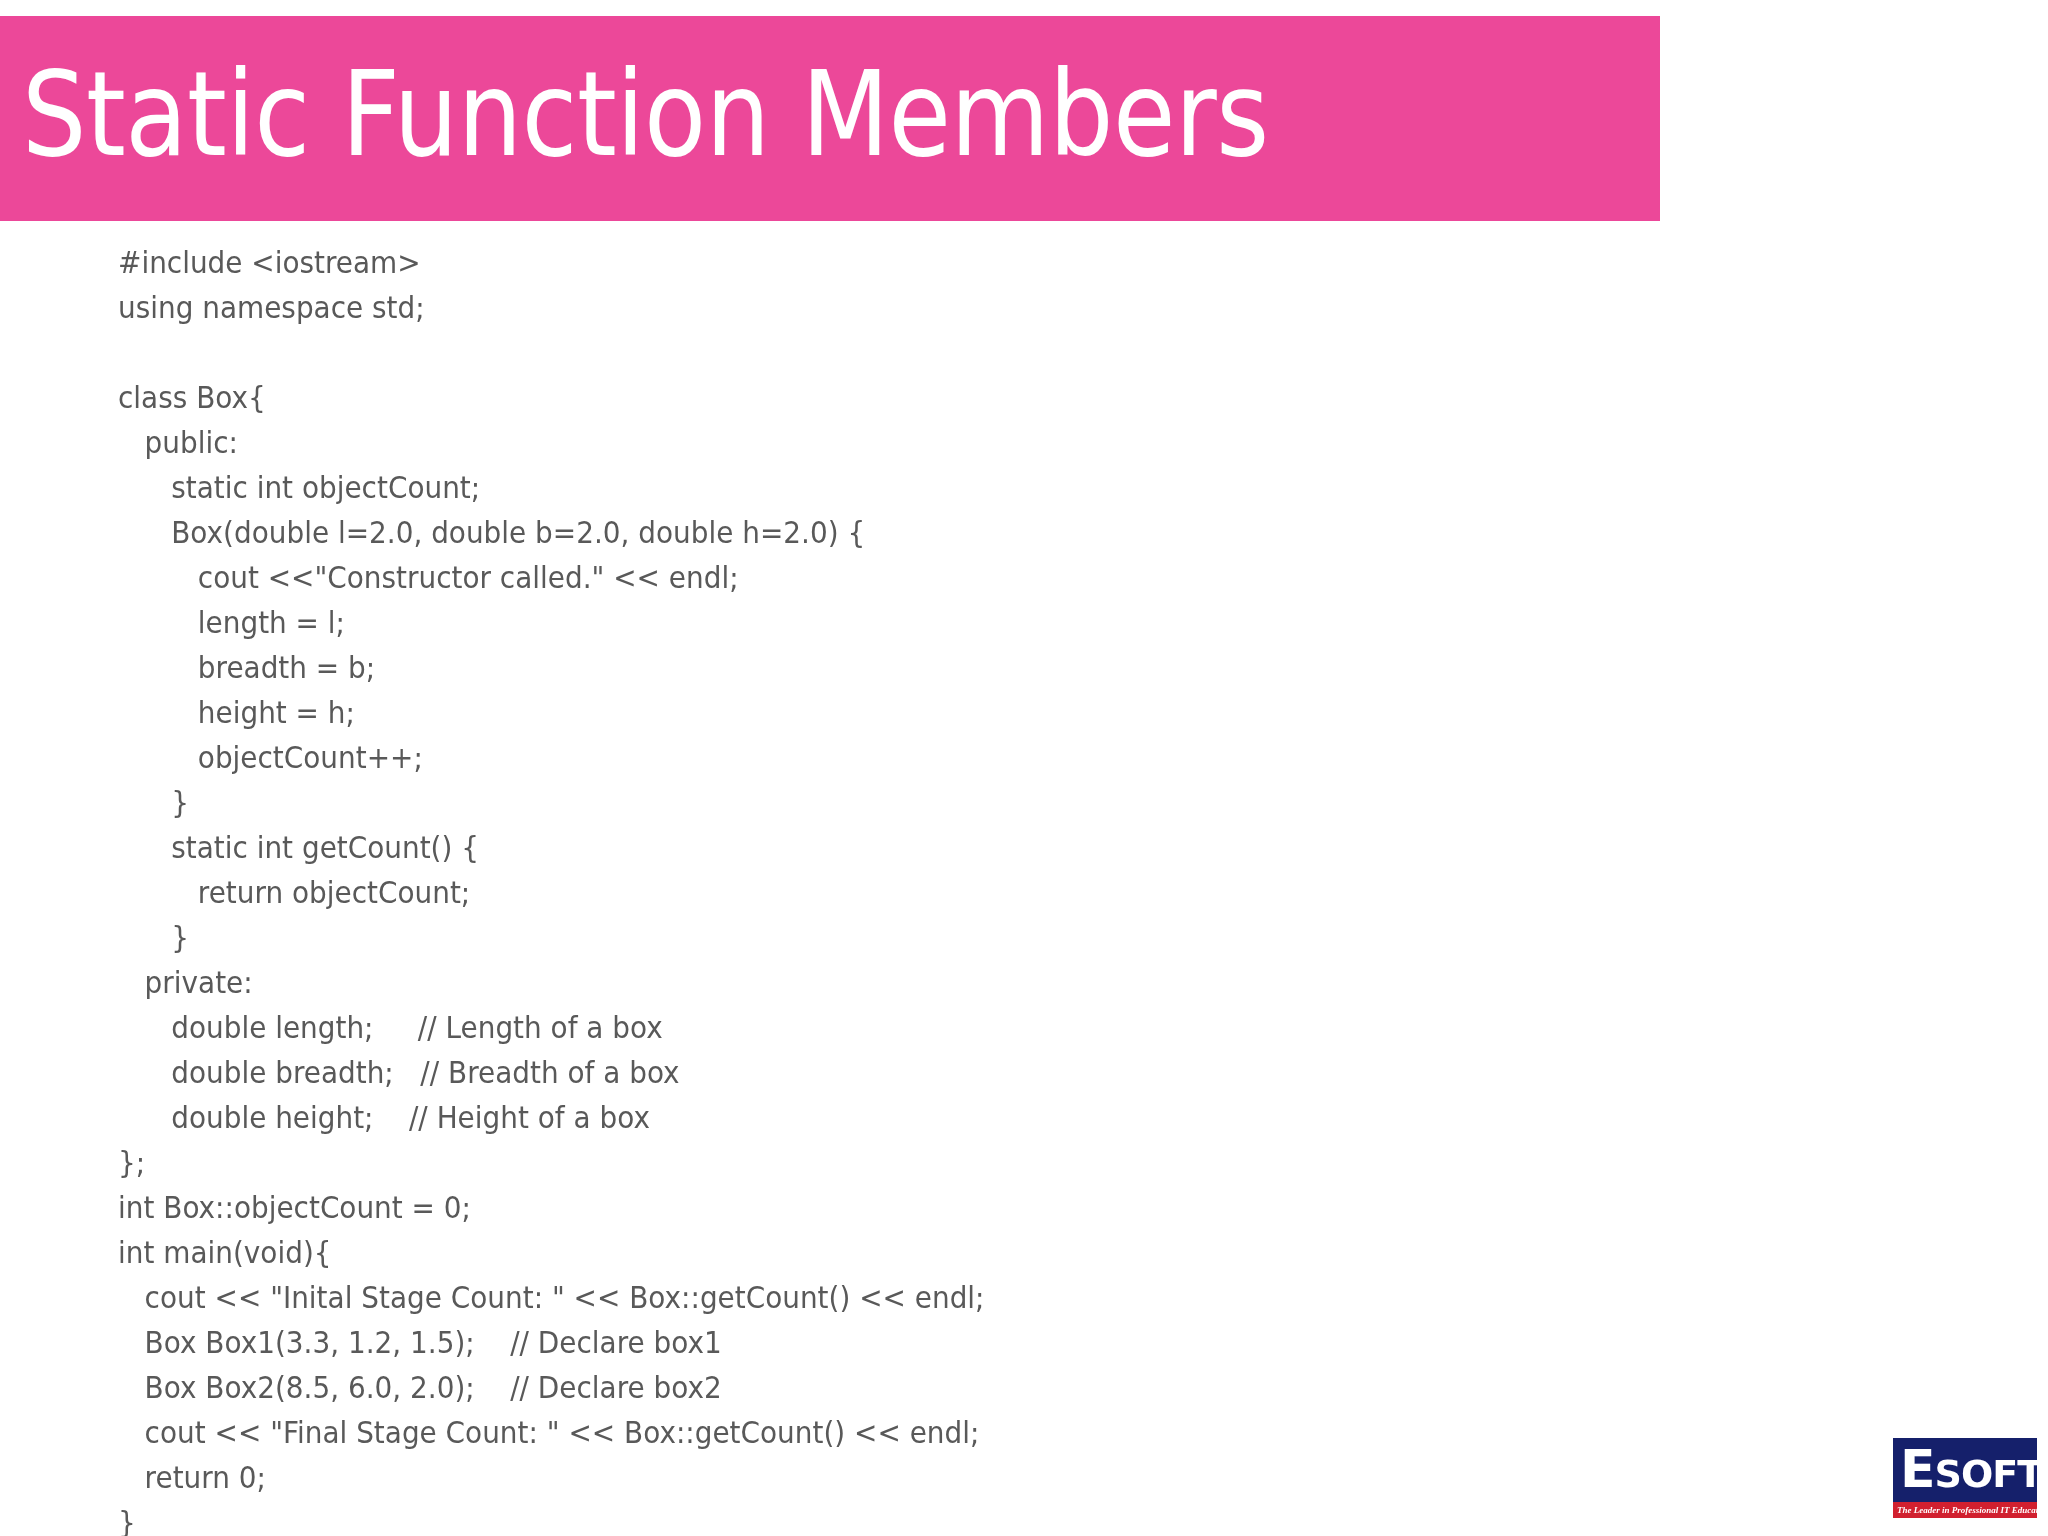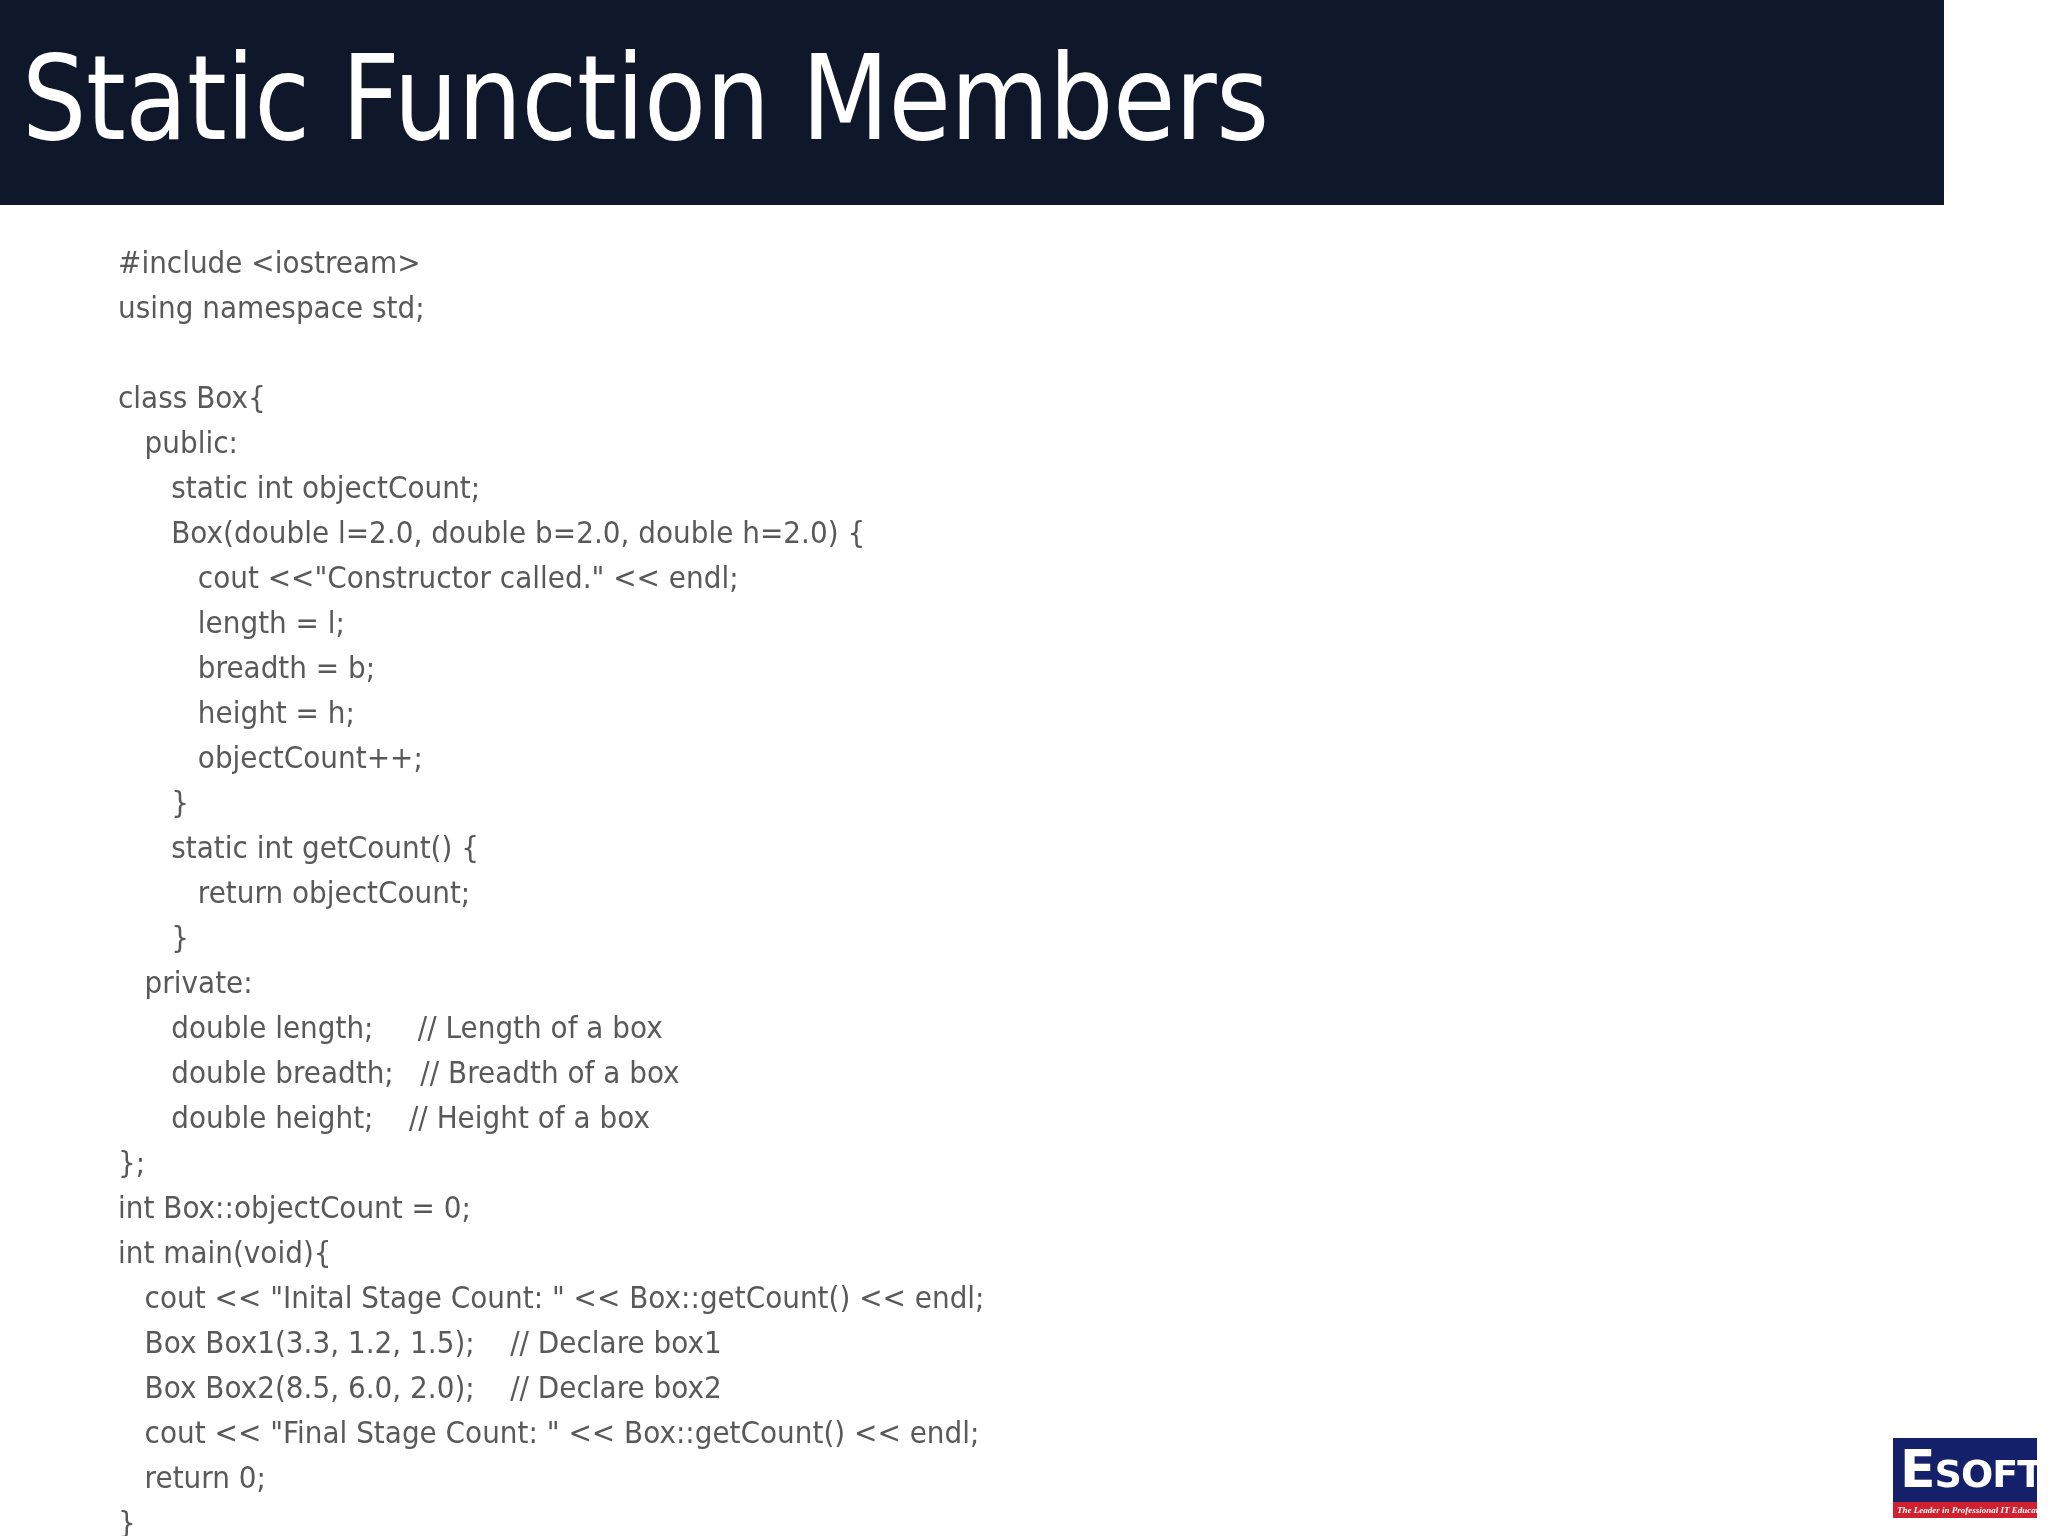--- a/index.html
+++ b/index.html
@@ -12,24 +12,24 @@
     height: 1536px;
     position: relative;
     overflow: hidden;
     font-family: "Liberation Sans", sans-serif;
   }
 
   
   #title-band {
     position: absolute;
     left: 0;
-    top: 0;
-    width: 1944px;
+    top: 16px;
+    width: 1660px;
     height: 205px;
-    background: #0f172a;
+    background: #ec4899;
   }
   #title-text {
     position: absolute;
     left: 22px;
     top: 8px;
     font-size: 118px;
     line-height: 180px;
     color: #ffffff;
     font-weight: 400;
     letter-spacing: -0.5px;

